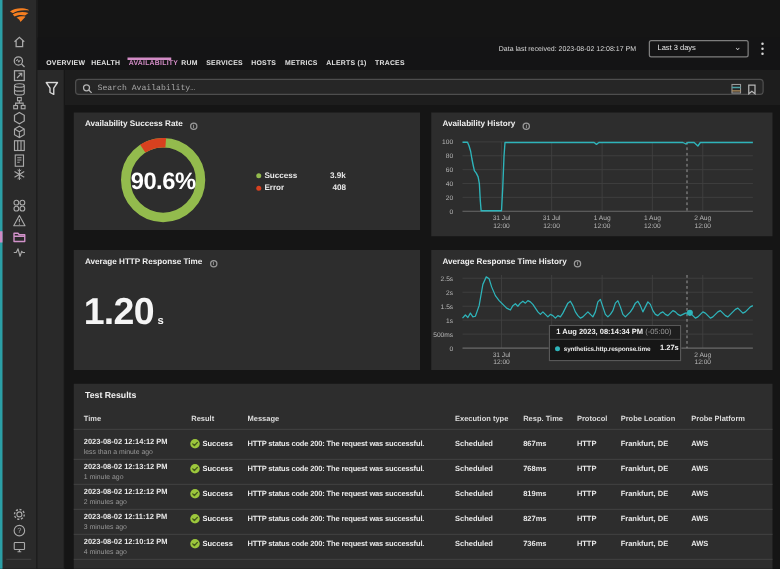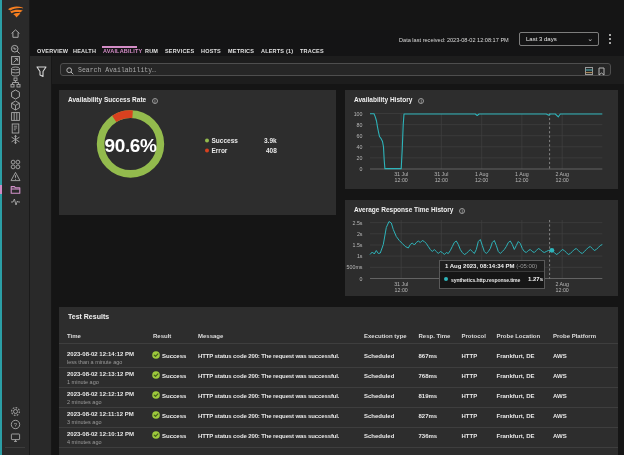--- a/index.html
+++ b/index.html
@@ -36,21 +36,21 @@
 
 
 #srow { position:absolute; left:30px; top:56px; width:594px; height:28px; background:#1d1d1d; }
 #rail { position:absolute; left:30px; top:56px; width:22px; height:399px; background:#292929; border-right:1px solid #171717; }
 #funnel { position:absolute; left:36px; top:64px; }
 #search { position:absolute; left:60px; top:63px; width:551px; height:13px; background:#262626; border:1px solid #4e4e4e; border-radius:3px; }
 #search .ph { position:absolute; left:17px; top:3px; font-family:"Liberation Mono", monospace; font-size:6.5px; color:#a8a8a8; }
 
 
 .panel { position:absolute; background:#2d2d2d; }
-#p1 { left:59px; top:90px; width:277px; height:125px; }
+#p1 { left:59px; top:90px; width:277px; height:94px; }
 #p2 { left:345px; top:90px; width:273px; height:99px; }
 #p3 { left:59px; top:200px; width:277px; height:96px; }
 #p4 { left:345px; top:200px; width:273px; height:96px; }
 #ptable { left:59px; top:307px; width:559px; height:148px; }
 .ptitle { position:absolute; left:9px; top:6px; font-size:6.5px; font-weight:bold; color:#f0f0f0; }
 .pinfo { display:inline-block; width:6px; height:6px; border:1px solid #9a9a9a; border-radius:50%; color:#9a9a9a; font-size:5px; line-height:4px; text-align:center; font-style:normal; margin-left:4px; vertical-align:-1px; }
 
 
 .trow { position:absolute; left:0; width:559px; border-top:1px solid #3e3e3e; }
 .c { position:absolute; font-size:6px; color:#e8e8e8; font-weight:bold; white-space:nowrap; }
@@ -269,20 +269,24 @@
           <text x="136.7" y="92">12:00</text>
         <text x="176.9" y="86">1 Aug</text>
           <text x="176.9" y="92">12:00</text>
         <text x="217.2" y="86">2 Aug</text>
           <text x="217.2" y="92">12:00</text>
       </g>
       <path d="M25 23.8 L29 23.8 L30.2 26.6 L31.5 31 L32.5 37 L33.5 42 L34.5 46.5 L36 48.5 L37.5 51.5 L38.5 57 L39.2 70 L39.9 78.6 L56.2 78.6 L57.2 60 L58.2 35 L59 24 L130.3 24 L132.2 25.5 L134.1 24 L201.3 24 L203.7 25.2 L205.3 24 L210.3 24 L213.3 26.8 L215.3 24 L257.3 24" fill="none" stroke="#2eb4ba" stroke-width="1.1" stroke-linejoin="round"></path>
     </svg>
   </div>
 
+  <div class="panel" id="p3">
+    <div class="ptitle">Average HTTP Response Time <i class="pinfo">i</i></div>
+    <div style="position:absolute; left:8px; top:33px; font-size:30px; font-weight:bold; color:#f5f5f5; letter-spacing:-0.6px;">1.20<span style="font-size:9px; font-weight:bold; letter-spacing:0; margin-left:3px;">s</span></div>
+  </div>
 
   <div class="panel" id="p4">
     <div class="ptitle">Average Response Time History <i class="pinfo">i</i></div>
     <svg class="abs" style="left:0;top:0;" width="273" height="96" viewBox="0 0 273 96">
       <g stroke="#404040" stroke-width="0.7">
         <line x1="25" y1="22.6" x2="257.3" y2="22.6"></line>
         <line x1="25" y1="33.8" x2="257.3" y2="33.8"></line>
         <line x1="25" y1="45" x2="257.3" y2="45"></line>
         <line x1="25" y1="56.1" x2="257.3" y2="56.1"></line>
         <line x1="25" y1="67.3" x2="257.3" y2="67.3"></line>

